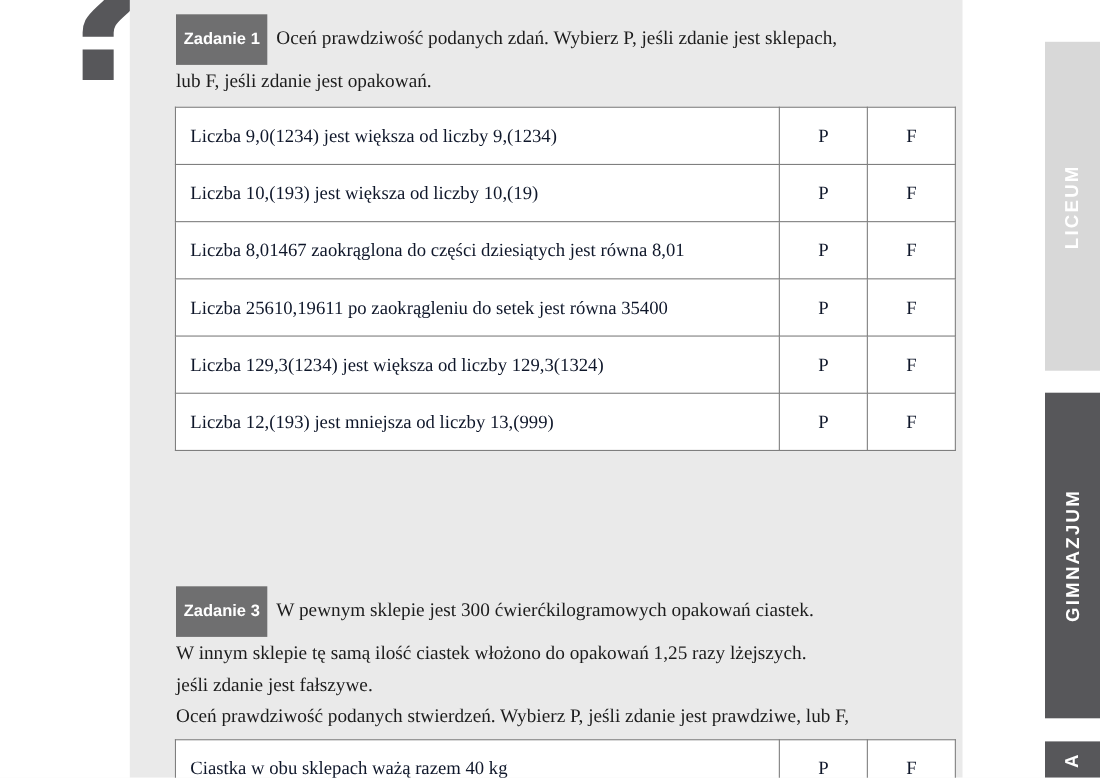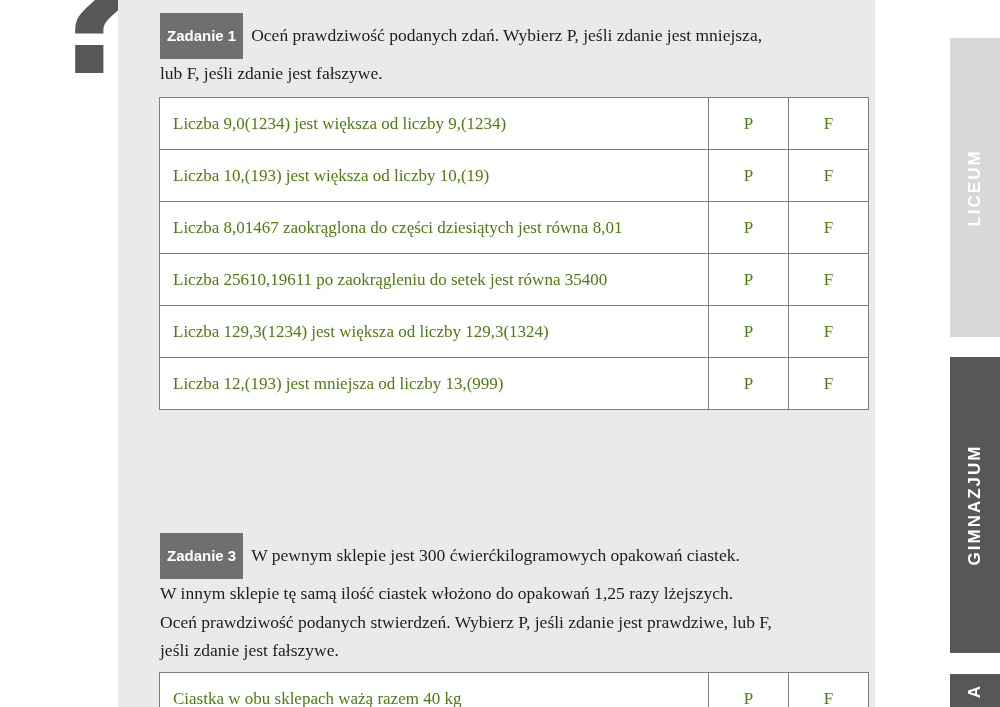--- a/index.html
+++ b/index.html
@@ -50,21 +50,21 @@
     margin-right: 8px;
     vertical-align: baseline;
   }
 
   table.pf-table {
     position: absolute;
     border-collapse: collapse;
     table-layout: fixed;
     background: #ffffff;
     font-size: 17px;
-    color: #4d7c0f;
+    color: #0f172a;
   }
   #table1 { left: 41px; top: 97px; }
   #table2 { left: 41px; top: 672px; }
   table.pf-table td {
     border: 1px solid #7f7f7f;
     height: 49px;
     vertical-align: middle;
   }
   td.stmt { width: 525px; padding: 0 10px 0 13px; text-align: left; }
   td.pf   { width: 77px;  text-align: center; cursor: pointer; }
@@ -96,23 +96,23 @@
 <div class="stage">
 
   <div class="qmark-wrap">
     <span>?</span>
   </div>
 
   <div class="panel">
 
     <div class="task-intro" id="task1-intro">
       <div>
-        <span class="badge">Zadanie 1</span><span>Oceń prawdziwość podanych zdań. Wybierz P, jeśli zdanie jest mniejsza,</span>
+        <span class="badge">Zadanie 1</span><span>Oceń prawdziwość podanych zdań. Wybierz P, jeśli zdanie jest sklepach,</span>
       </div>
-      <div>lub F, jeśli zdanie jest fałszywe.</div>
+      <div>lub F, jeśli zdanie jest opakowań.</div>
     </div>
 
     <table class="pf-table" id="table1">
       <tbody>
         <tr>
           <td class="stmt">Liczba 9,0(1234) jest większa od liczby 9,(1234)</td>
           <td class="pf">P</td>
           <td class="pf">F</td>
         </tr>
         <tr>
@@ -141,22 +141,22 @@
           <td class="pf">F</td>
         </tr>
       </tbody>
     </table>
 
     <div class="task-intro" id="task2-intro">
       <div>
         <span class="badge">Zadanie 3</span><span>W pewnym sklepie jest 300 ćwierćkilogramowych opakowań ciastek.</span>
       </div>
       <div>W innym sklepie tę samą ilość ciastek włożono do opakowań 1,25 razy lżejszych.</div>
+      <div>jeśli zdanie jest fałszywe.</div>
       <div>Oceń prawdziwość podanych stwierdzeń. Wybierz P, jeśli zdanie jest prawdziwe, lub F,</div>
-      <div>jeśli zdanie jest fałszywe.</div>
     </div>
 
     <table class="pf-table" id="table2">
       <tbody>
         <tr>
           <td class="stmt">Ciastka w obu sklepach ważą razem 40 kg</td>
           <td class="pf">P</td>
           <td class="pf">F</td>
         </tr>
       </tbody>

